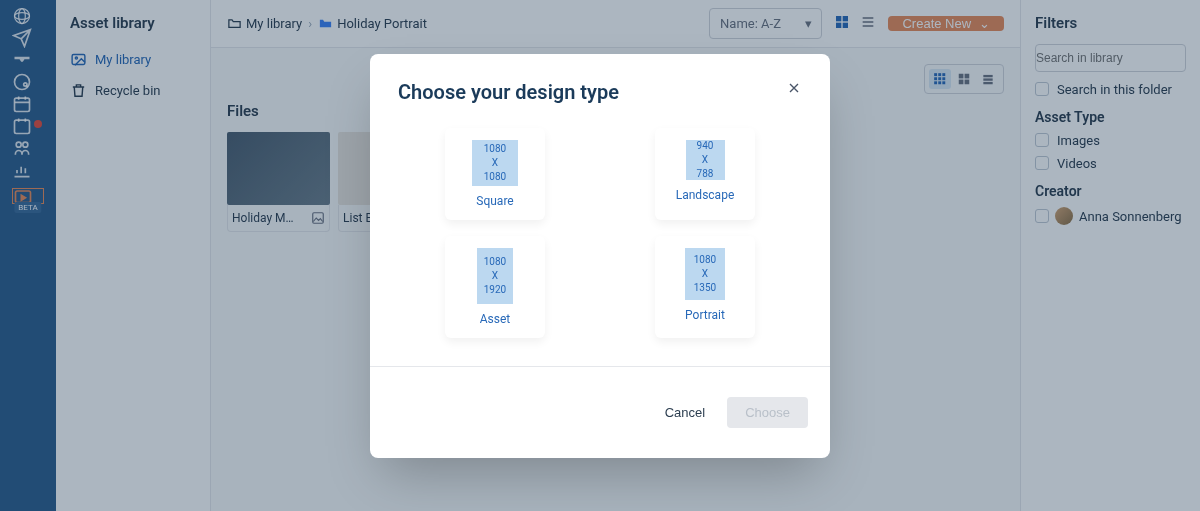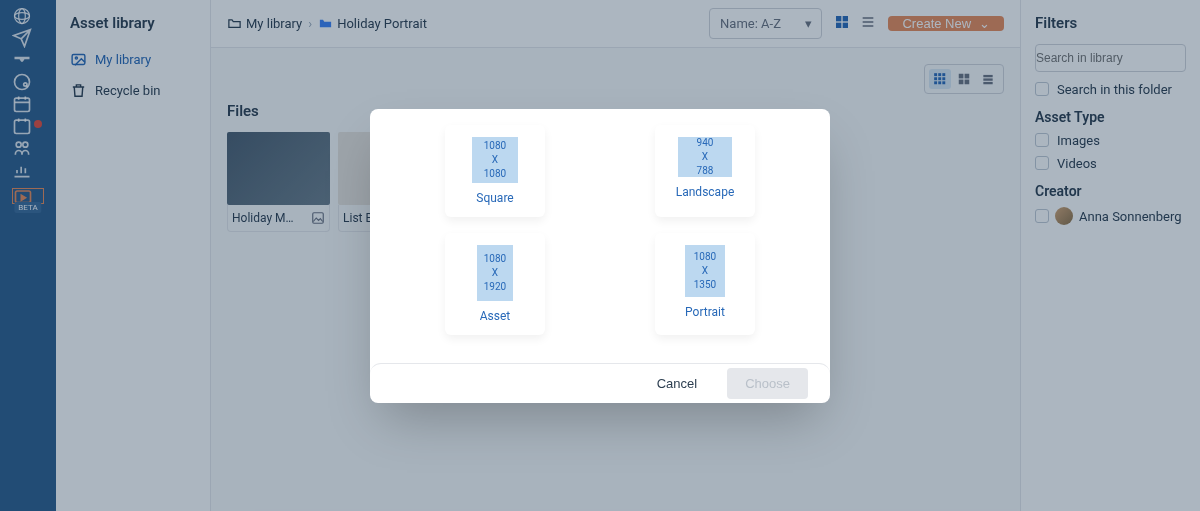--- a/index.html
+++ b/index.html
@@ -157,27 +157,27 @@
       cursor: pointer; border-radius: 6px;
       box-shadow: 0 4px 10px rgba(0,0,0,0.06);
     }
     .design-preview {
       background: #bcd8f0; color: #2869b8;
       font-size: 10px; text-align: center;
       display: flex; flex-direction: column; align-items: center; justify-content: center;
       line-height: 1.4;
     }
     .design-preview.square { width: 46px; height: 46px; }
-    .design-preview.landscape { width: 54px; height: 40px; }
+    .design-preview.landscape { width: 39px; height: 40px; }
     .design-preview.story { width: 36px; height: 56px; }
     .design-preview.portrait { width: 40px; height: 52px; }
     .design-label { font-size: 12px; color: #2869b8; }
     .modal-foot {
       border-top: 1px solid #e5e7eb;
-      padding: 4px 22px; display: flex; justify-content: flex-end; gap: 20px; border-radius: 11px;
+      padding: 30px 22px; display: flex; justify-content: flex-end; gap: 12px;
     }
     .btn-cancel { background: none; border: none; color: #2c3e50; font-size: 13px; cursor: pointer; padding:8px 10px;}
     .btn-choose { background: #e5e7eb; color: #b9c0c9; border: none; padding: 8px 18px; border-radius: 4px; font-size: 13px; }
   </style>
 </head>
 <body>
 
 <div class="app">
 
   <div class="nav-rail">
@@ -383,20 +383,28 @@
     <div class="creator-row">
       <span class="cb"></span>
       <span class="avatar"></span>
       <span>Anna Sonnenberg</span>
     </div>
   </div>
 </div>
 
 <div class="overlay">
   <div class="modal">
+    <div class="modal-head">
+      <h1>Choose your design type</h1>
+      <button class="modal-close">
+        <svg width="16" height="16" viewBox="0 0 24 24" fill="none" stroke="currentColor" stroke-width="2">
+            <path d="M18 6L6 18M6 6l12 12"></path>
+          </svg>
+      </button>
+    </div>
     <div class="modal-body">
       <div class="design-grid">
         <div class="design-card">
           <div class="design-preview square">
             <span>1080</span>
             <span>X</span>
             <span>1080</span>
           </div>
           <span class="design-label">Square</span>
         </div>

